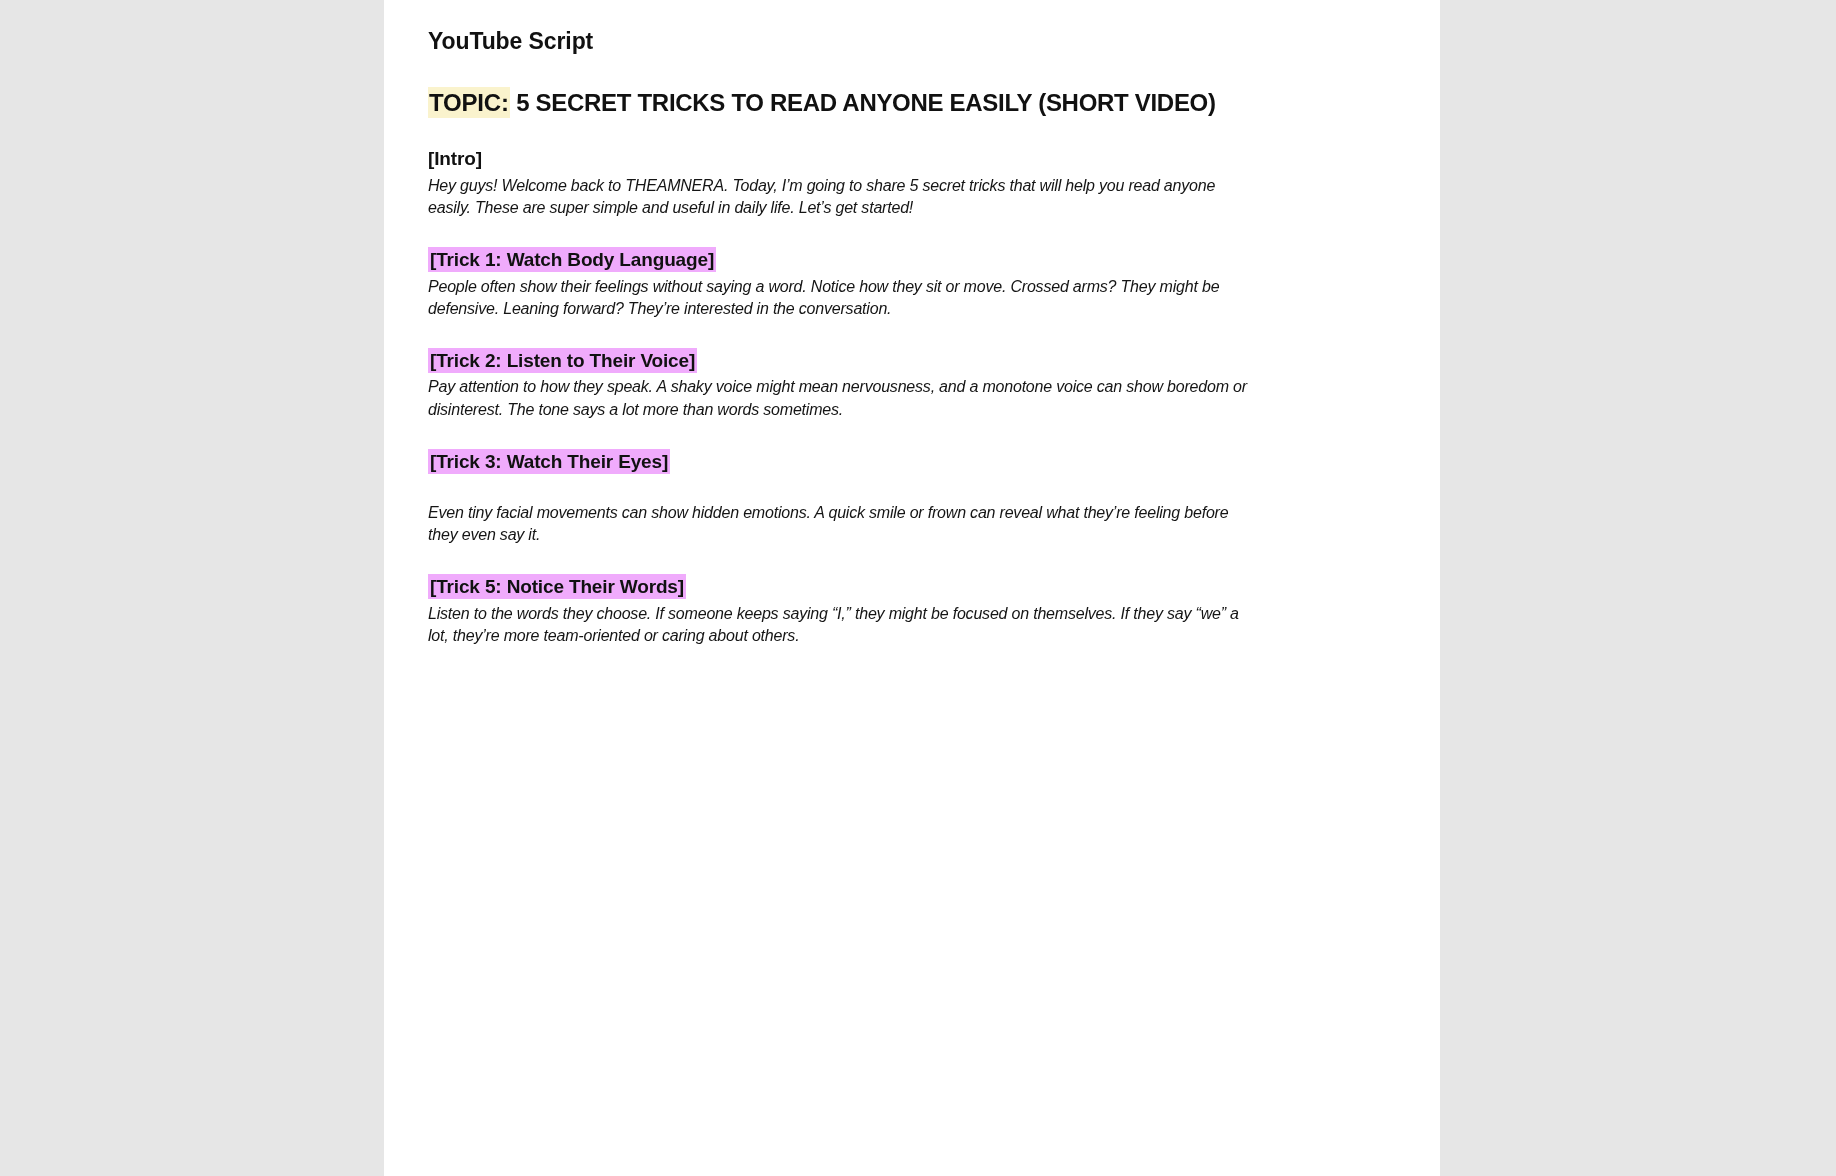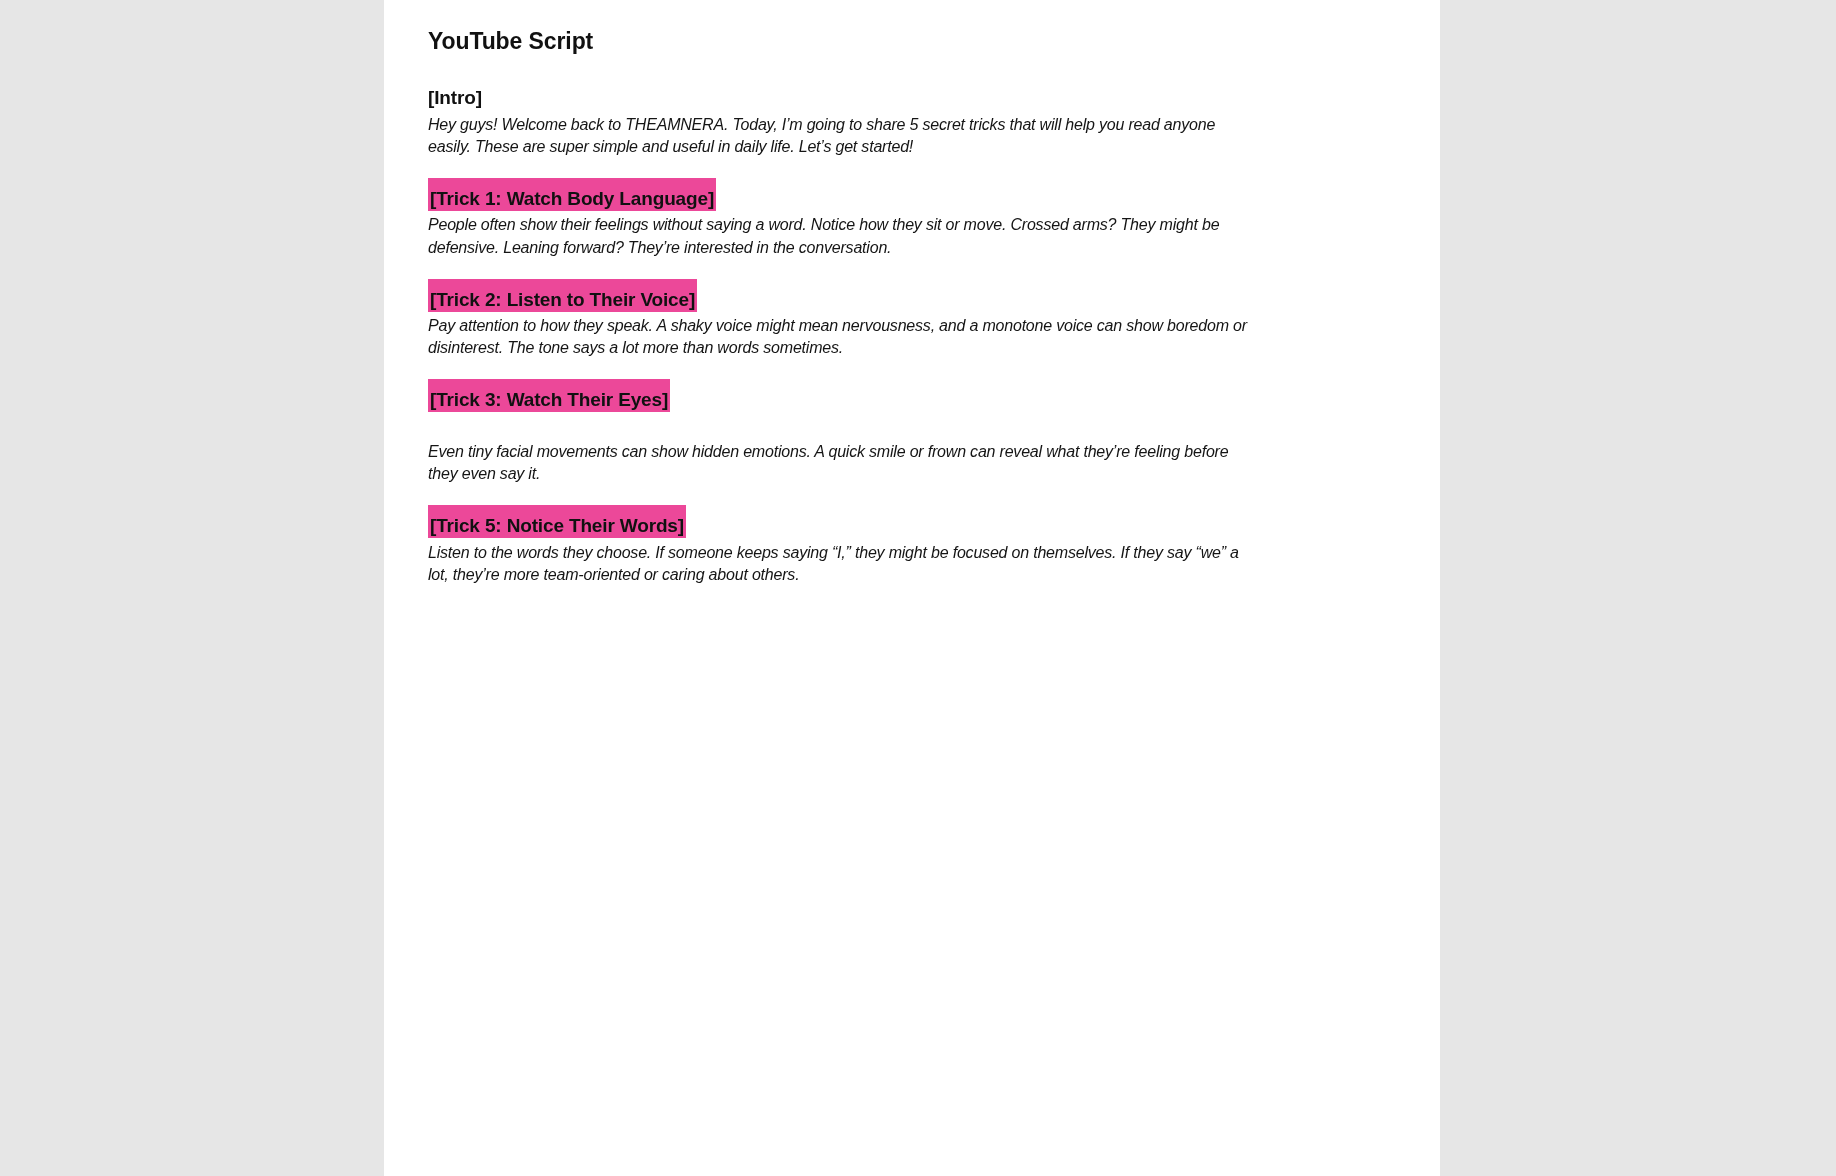--- a/index.html
+++ b/index.html
@@ -76,22 +76,22 @@
   .section-heading {
     font-size: 19px;
     font-weight: bold;
     color: #111111;
     line-height: 1.35;
     letter-spacing: -0.15px;
     margin: 0 0 3px 0;
   }
 
   .section-heading .hl {
-    background: #ec4899;
-    padding: 10px 2px 2px 2px;
+    background: #f0abfc;
+    padding: 2px 2px 2px 2px;
   }
 
   .section-heading .tail-bracket {
     font-weight: 400;
     background: transparent;
   }
 
   .section-body {
     font-size: 16px;
     font-style: italic;
@@ -107,20 +107,23 @@
 </style>
 </head>
 <body>
 
 <div id="page-wrap">
   <div class="page">
     <div class="doc-body">
 
       <div class="doc-title">YouTube Script</div>
 
+      <div class="topic-line">
+        <span class="topic-label">TOPIC:</span><span>&nbsp;</span><span class="topic-text">5 SECRET TRICKS TO READ ANYONE EASILY (SHORT VIDEO)</span>
+      </div>
 
       <div id="sections-container">
           <div class="section">
             <div class="section-heading"><span>[Intro]</span></div>
             <div class="section-body"> Hey guys! Welcome back to THEAMNERA. Today, I’m going to share 5 secret tricks that will help you read anyone easily. These are super simple and useful in daily life. Let’s get started!</div>
           </div>
           <div class="section">
             <div class="section-heading"><span class="hl">[Trick 1: Watch Body Language]</span></div>
             <div class="section-body"> People often show their feelings without saying a word. Notice how they sit or move. Crossed arms? They might be defensive. Leaning forward? They’re interested in the conversation.</div>
           </div>

